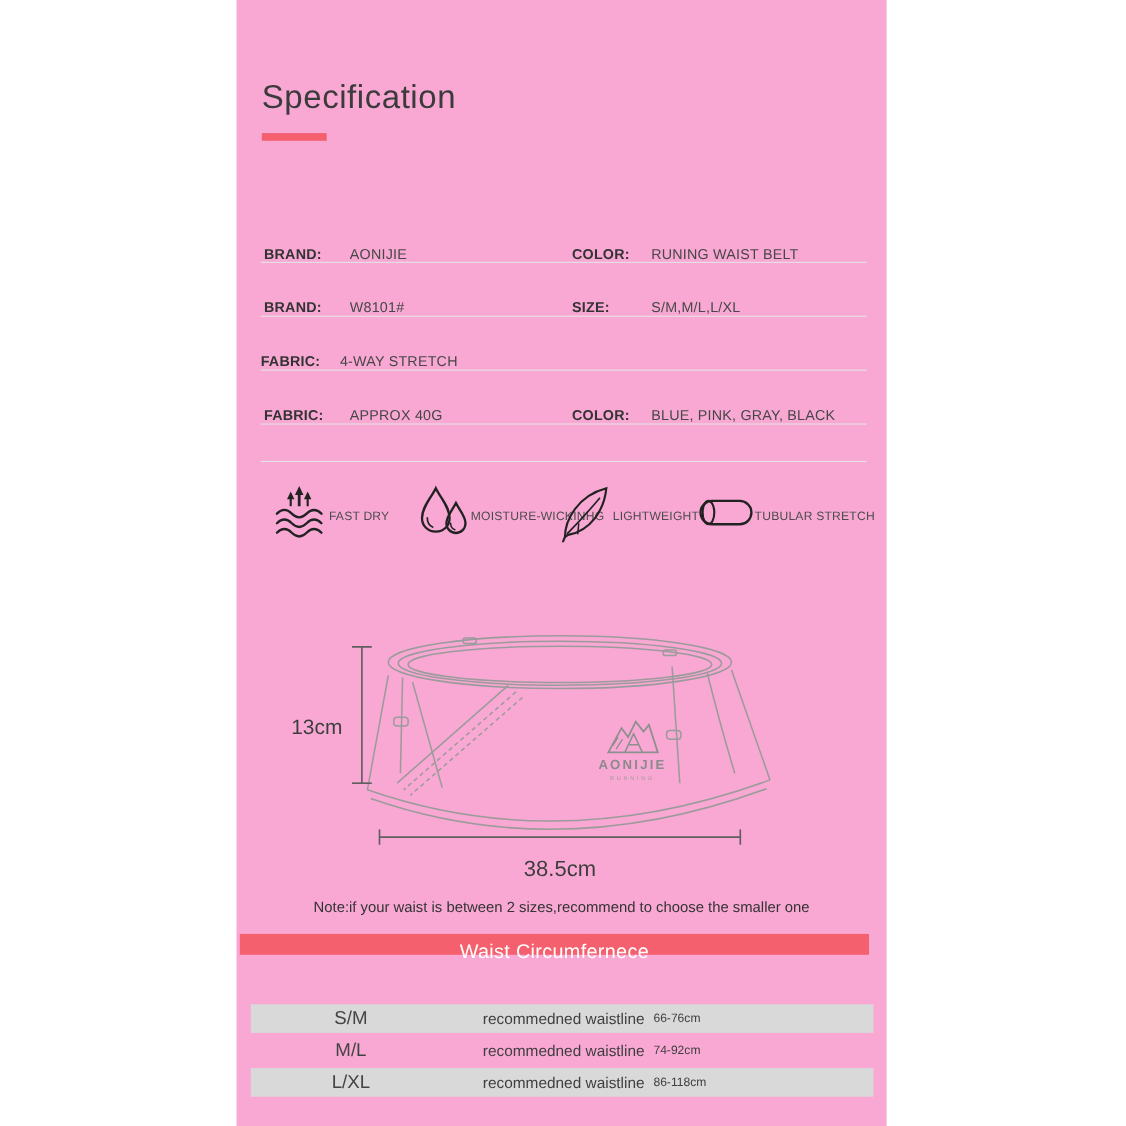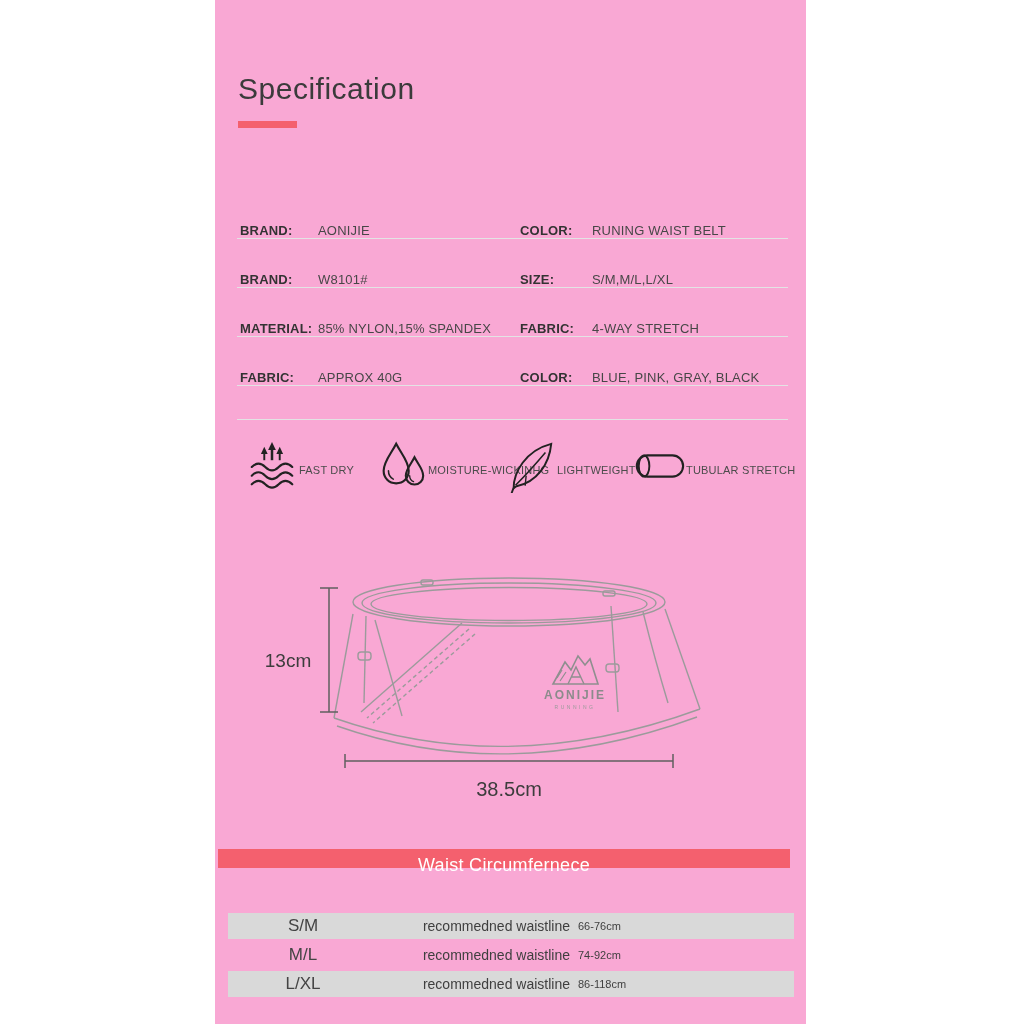--- a/index.html
+++ b/index.html
@@ -37,21 +37,21 @@
              font-family:"Liberation Sans",sans-serif;}
 
   .note{position:absolute;left:0;top:817px;width:591px;text-align:center;font-size:13.5px;
         color:#333333;}
   .banner{position:absolute;left:3px;top:849px;width:572px;height:19px;background:#f4606e;
           color:#ffffff;font-size:18px;text-align:center;line-height:33px;letter-spacing:0.3px;}
 
   .size-table{position:absolute;left:13px;top:913px;width:566px;}
   .size-row{display:flex;align-items:center;height:26px;margin-bottom:3px;}
   .size-row.gray{background:#d9d9d9;}
-  .size-name{width:150px;text-align:center;font-size:17px;color:#444444;}
+  .size-name{width:150px;text-align:center;font-size:17px;color:#444444;padding-left:16px;}
   .size-desc{width:192px;text-align:right;font-size:14px;color:#3f3f3f;}
   .size-range{margin-left:8px;font-size:11px;color:#3f3f3f;}
 </style>
 </head>
 <body>
 
 <div class="page">
   <div class="content">
 
     <div class="title">Specification</div>
@@ -72,24 +72,20 @@
         <div class="spec-cell left">
           <span class="spec-label">BRAND:</span>
           <span class="spec-value">W8101#</span>
         </div>
         <div class="spec-cell right">
           <span class="spec-label">SIZE:</span>
           <span class="spec-value">S/M,M/L,L/XL</span>
         </div>
       </div>
       <div class="spec-row">
-        <div class="spec-cell left">
-          <span class="spec-label">MATERIAL:</span>
-          <span class="spec-value">85% NYLON,15% SPANDEX</span>
-        </div>
         <div class="spec-cell right">
           <span class="spec-label">FABRIC:</span>
           <span class="spec-value">4-WAY STRETCH</span>
         </div>
       </div>
       <div class="spec-row">
         <div class="spec-cell left">
           <span class="spec-label">FABRIC:</span>
           <span class="spec-value">APPROX 40G</span>
         </div>
@@ -190,20 +186,21 @@
           <line x1="105" y1="152" x2="123" y2="152"></line>
           <line x1="130" y1="201" x2="458" y2="201"></line>
           <line x1="130" y1="194" x2="130" y2="208"></line>
           <line x1="458" y1="194" x2="458" y2="208"></line>
         </g>
         <text class="dim-text" x="73" y="107" text-anchor="middle">13cm</text>
         <text class="dim-text" x="294" y="236" text-anchor="middle" style="font-size:20px;">38.5cm</text>
       </svg>
     </div>
 
+    <div class="note">Note:if your waist is between 2 sizes,recommend to choose the smaller one</div>
 
     <div class="banner">Waist Circumfernece</div>
 
     <div class="size-table">
       <div class="size-row gray">
         <span class="size-name">S/M</span>
         <span class="size-desc">recommedned waistline</span>
         <span class="size-range">66-76cm</span>
       </div>
       <div class="size-row">

